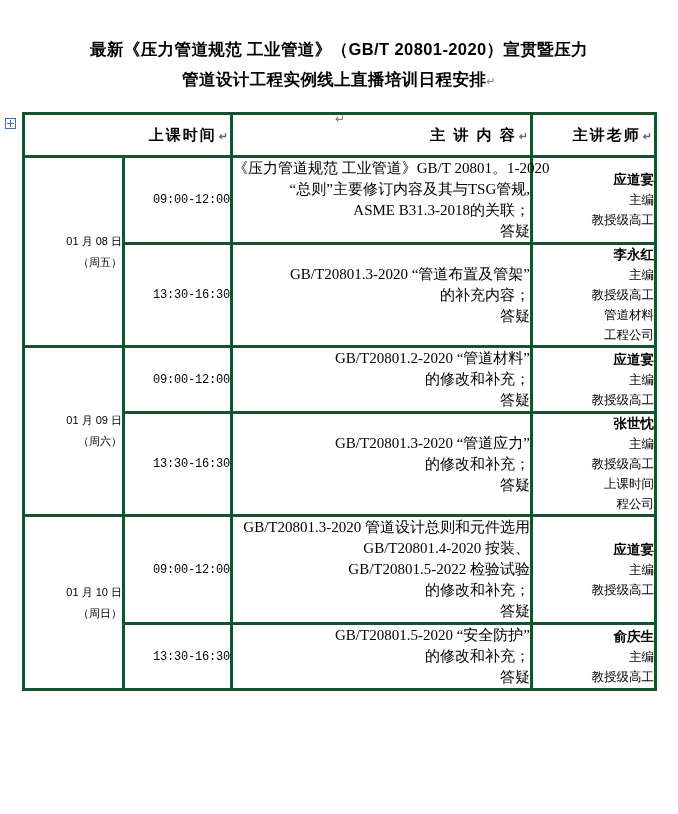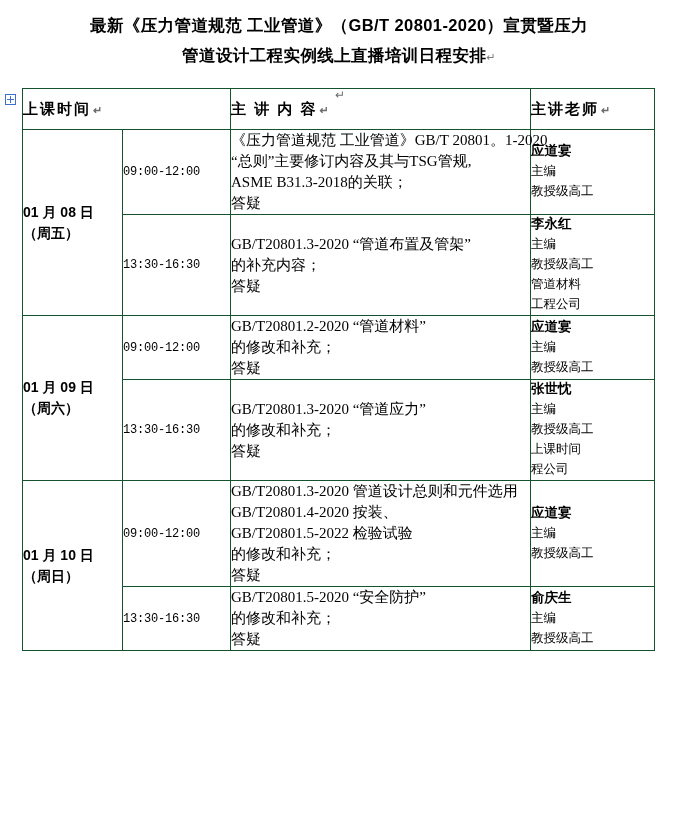--- a/index.html
+++ b/index.html
@@ -22,20 +22,21 @@
     box-sizing: border-box;
   }
   .doc-title {
     text-align: center;
     font-family: "Liberation Sans", sans-serif;
     font-weight: bold;
     font-size: 16.5px;
     line-height: 30px;
     padding: 10px 22px 0 22px;
     letter-spacing: 0.4px;
+    margin-top: 24px;
   }
   .title-line {
     display: block;
     white-space: nowrap;
   }
   .pilcrow {
     font-family: "Liberation Sans", sans-serif;
     font-size: 11px;
     color: #7a7a7a;
     font-weight: normal;
@@ -79,59 +80,59 @@
     font-size: 12px;
     color: #6d6d6d;
   }
   table.schedule {
     border-collapse: collapse;
     margin: 16px 0 0 22px;
     width: 632px;
     table-layout: fixed;
   }
   table.schedule td, table.schedule th {
-    border: 1px solid #14532d;
+    border: 3px solid #14532d;
     padding: 0;
     vertical-align: middle;
-    text-align: left;
+    text-align: right;
   }
   .col-time { width: 100px; }
   .col-period { width: 108px; }
   .col-content { width: 300px; }
   .col-teacher { width: 124px; }
 
   thead th {
     height: 40px;
     font-family: "Liberation Sans", sans-serif;
     font-weight: bold;
     font-size: 15px;
     letter-spacing: 2px;
   }
   td.date-cell {
     font-family: "Liberation Sans", sans-serif;
-    font-weight: bold;
-    font-size: 14px;
+    font-weight: normal;
+    font-size: 11px;
     line-height: 21px;
     padding: 0 2px;
   }
   td.date-cell .date-line { display: block; }
   td.period-cell {
     font-family: Liberation Mono, monospace;
     font-size: 12px;
     letter-spacing: -0.2px;
   }
   td.content-cell {
     font-family: "Liberation Serif", serif;
     font-size: 15px;
     line-height: 21px;
     padding: 6px 4px;
   }
   td.content-cell .cline { display: block; white-space: nowrap; }
   td.teacher-cell {
-    font-family: Liberation Mono, monospace;
+    font-family: Liberation Serif, serif;
     font-size: 12.5px;
     line-height: 20px;
     padding: 4px 2px;
   }
   td.teacher-cell .tname {
     font-weight: bold;
     font-size: 13.5px;
     display: block;
   }
   td.teacher-cell .tline { display: block; }

